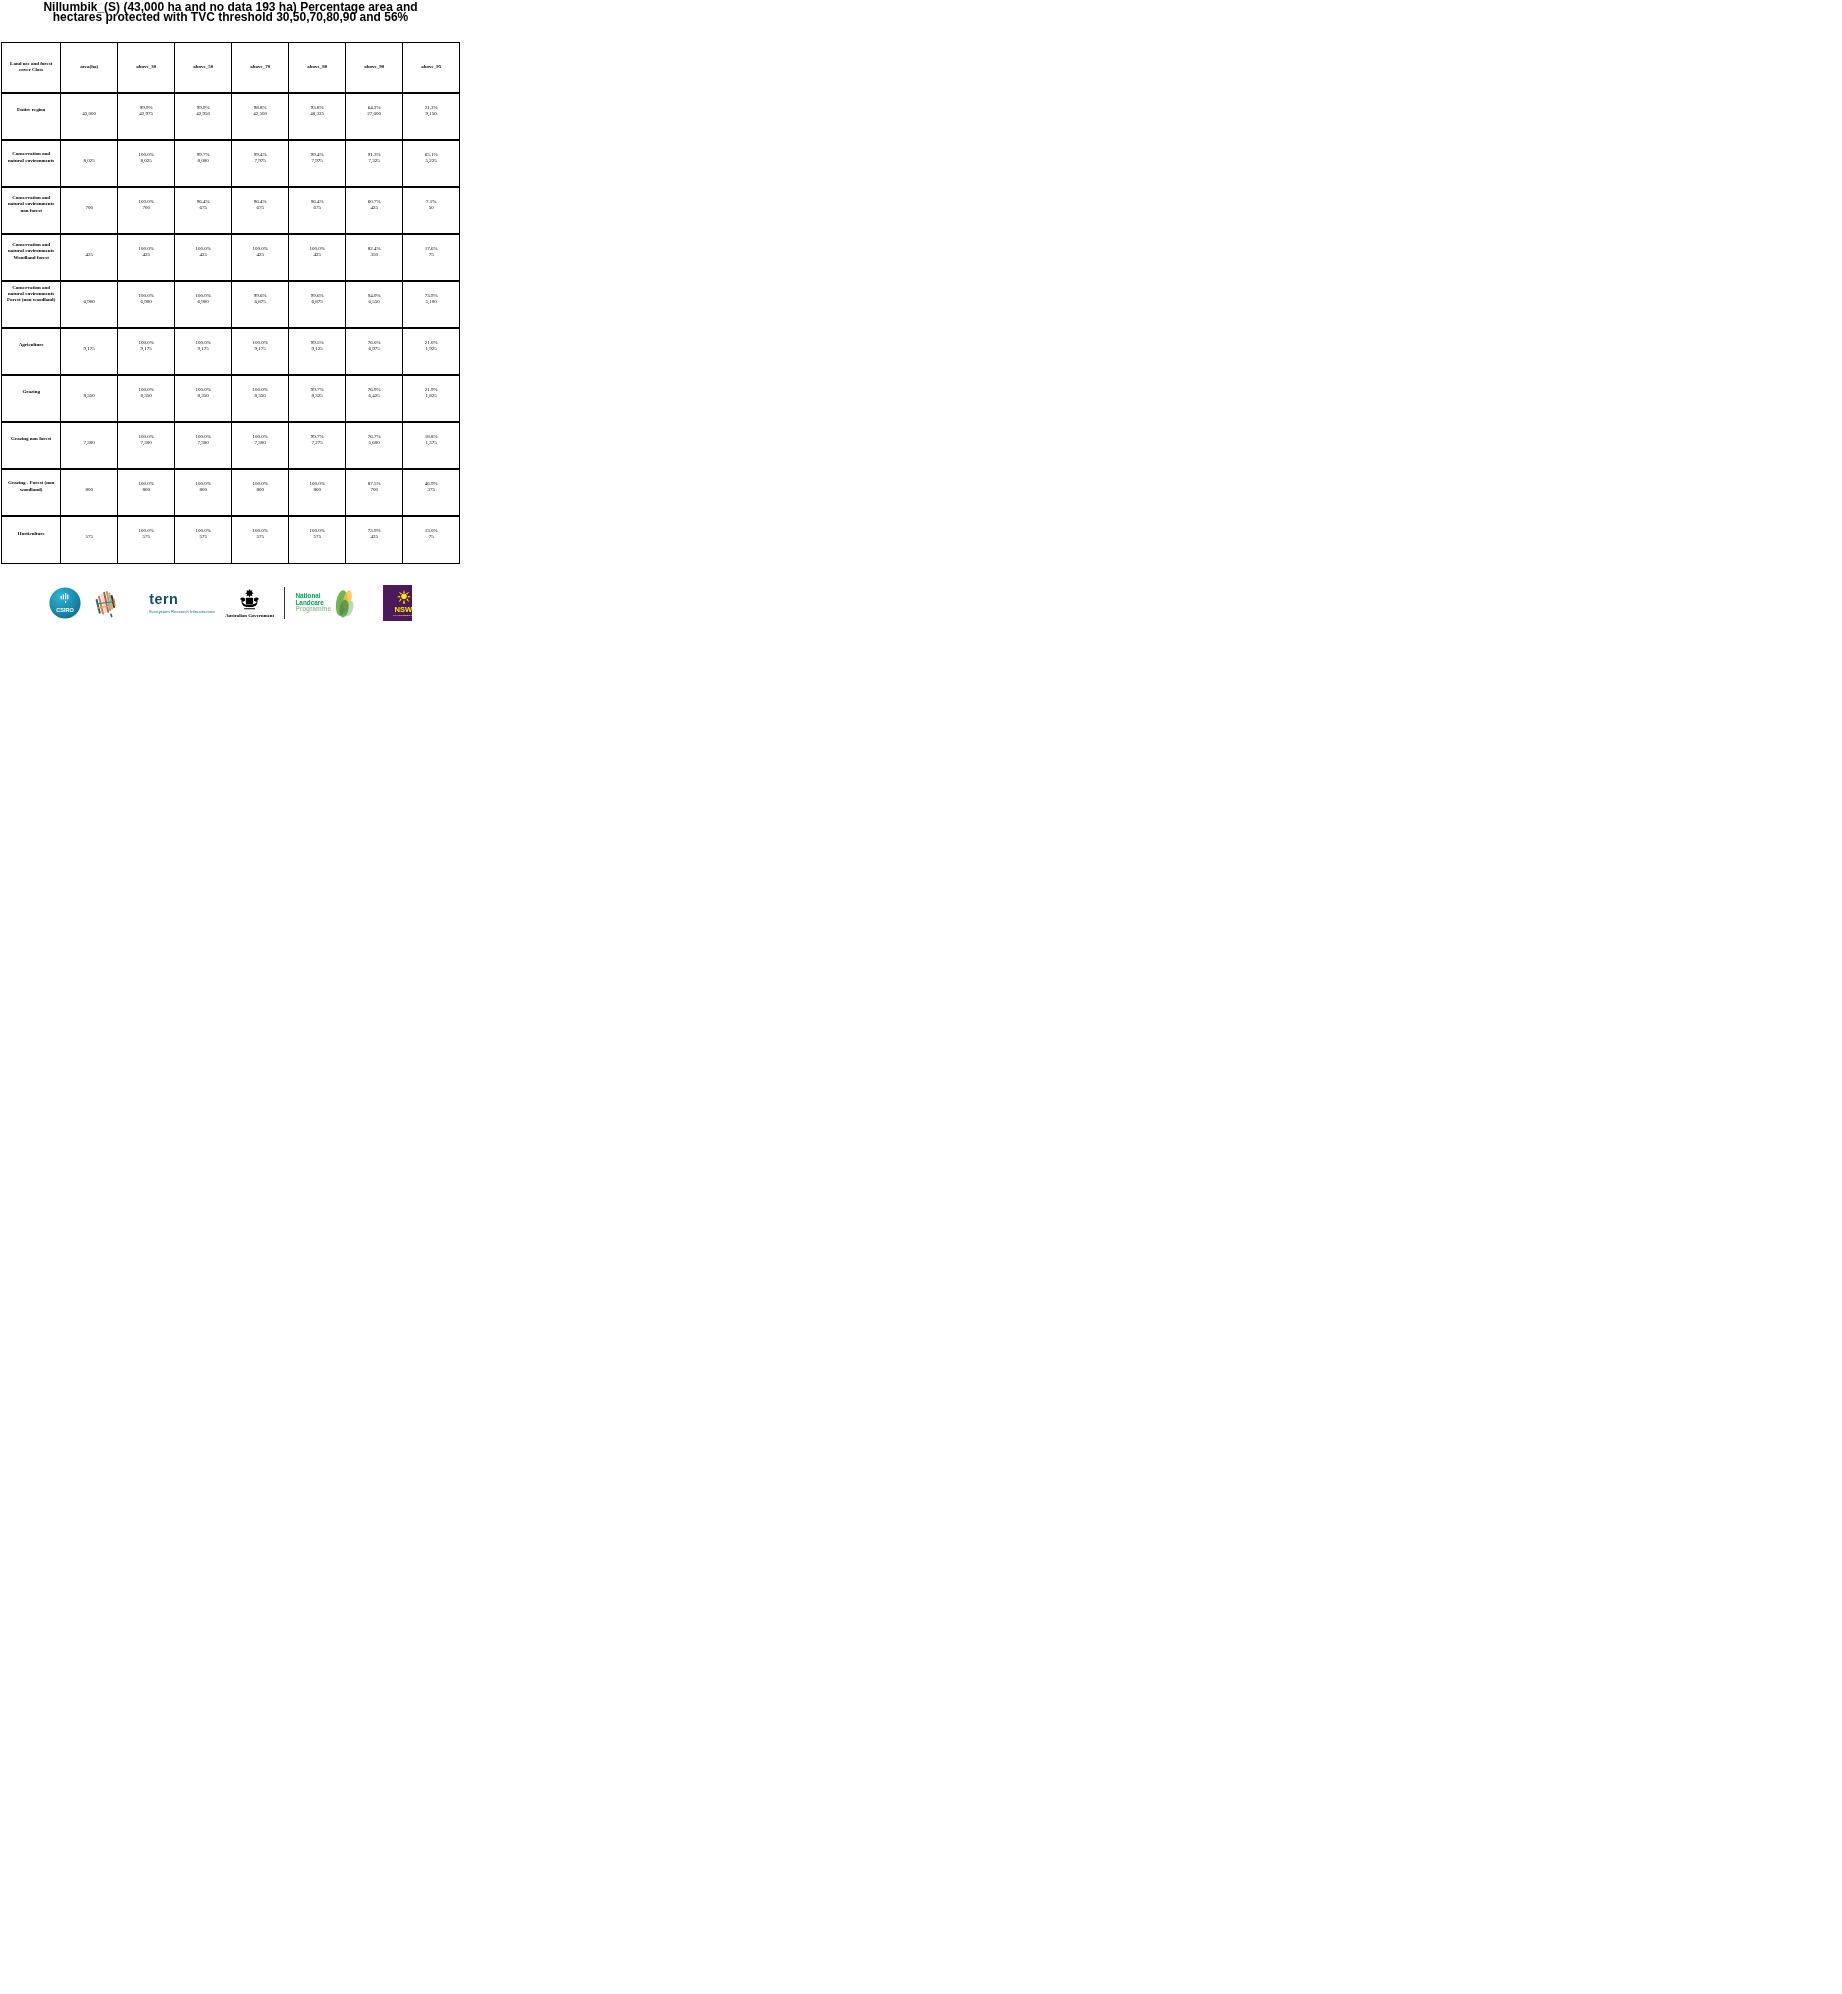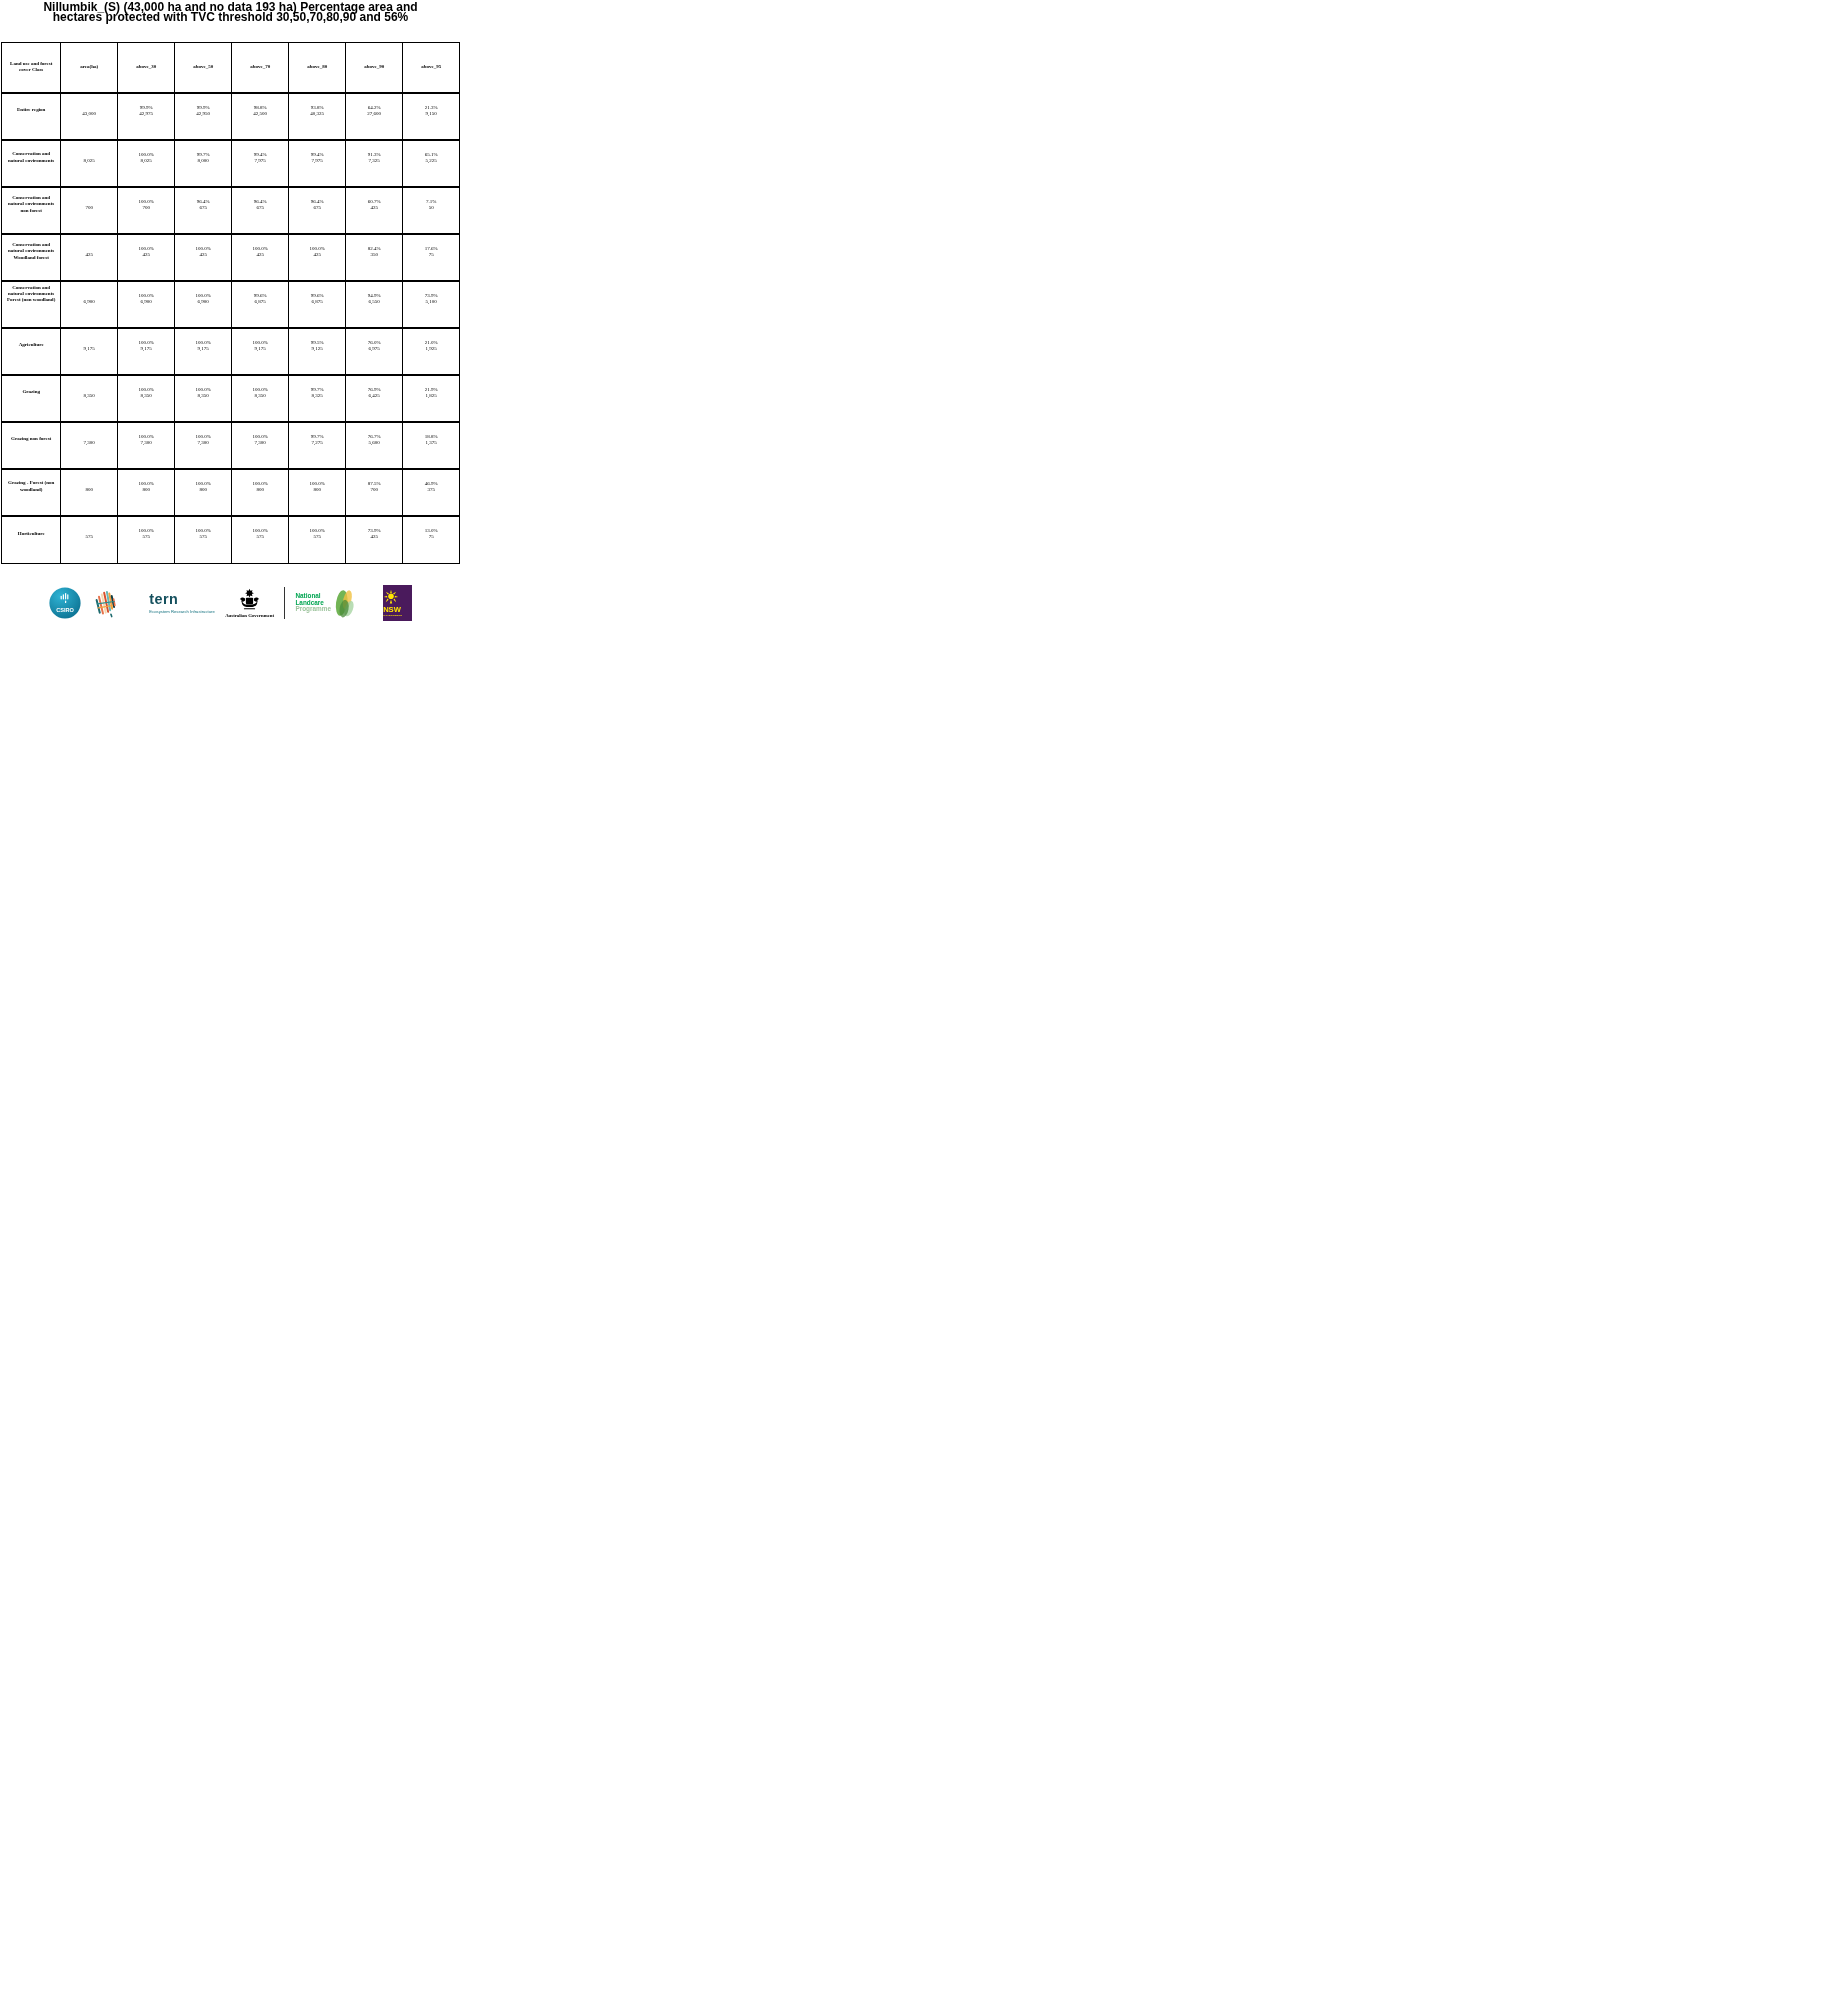--- a/index.html
+++ b/index.html
@@ -80,21 +80,21 @@
     font-family:"Liberation Serif",serif;
     font-weight:bold;font-size:4.8px;margin-top:0.8px;white-space:nowrap;
   }
   .logo-divider{width:0.6px;height:32px;background:#333;}
   .landcare{display:flex;align-items:center;gap:0.8px;}
   .landcare-text{font-family:"Liberation Sans",sans-serif;font-weight:bold;line-height:6.8px;font-size:6.4px;}
   .lc1{color:#00a551;}
   .lc2{color:#9cc39c;}
   .nsw-logo{
     width:29px;height:36px;background:#4a1a5c;
-    display:flex;flex-direction:column;align-items:flex-start;justify-content:center;
+    display:flex;flex-direction:column;align-items:flex-end;justify-content:center;
     margin-left:16px;
   }
   .nsw-word{
     font-family:"Liberation Sans",sans-serif;font-weight:bold;
     color:#ffe600;font-size:7.6px;line-height:7.6px;margin-top:0.4px;
   }
   .nsw-sub{
     font-family:"Liberation Sans",sans-serif;font-weight:bold;
     color:#ffe600;font-size:2.4px;letter-spacing:0.2px;margin-top:0.8px;
   }

